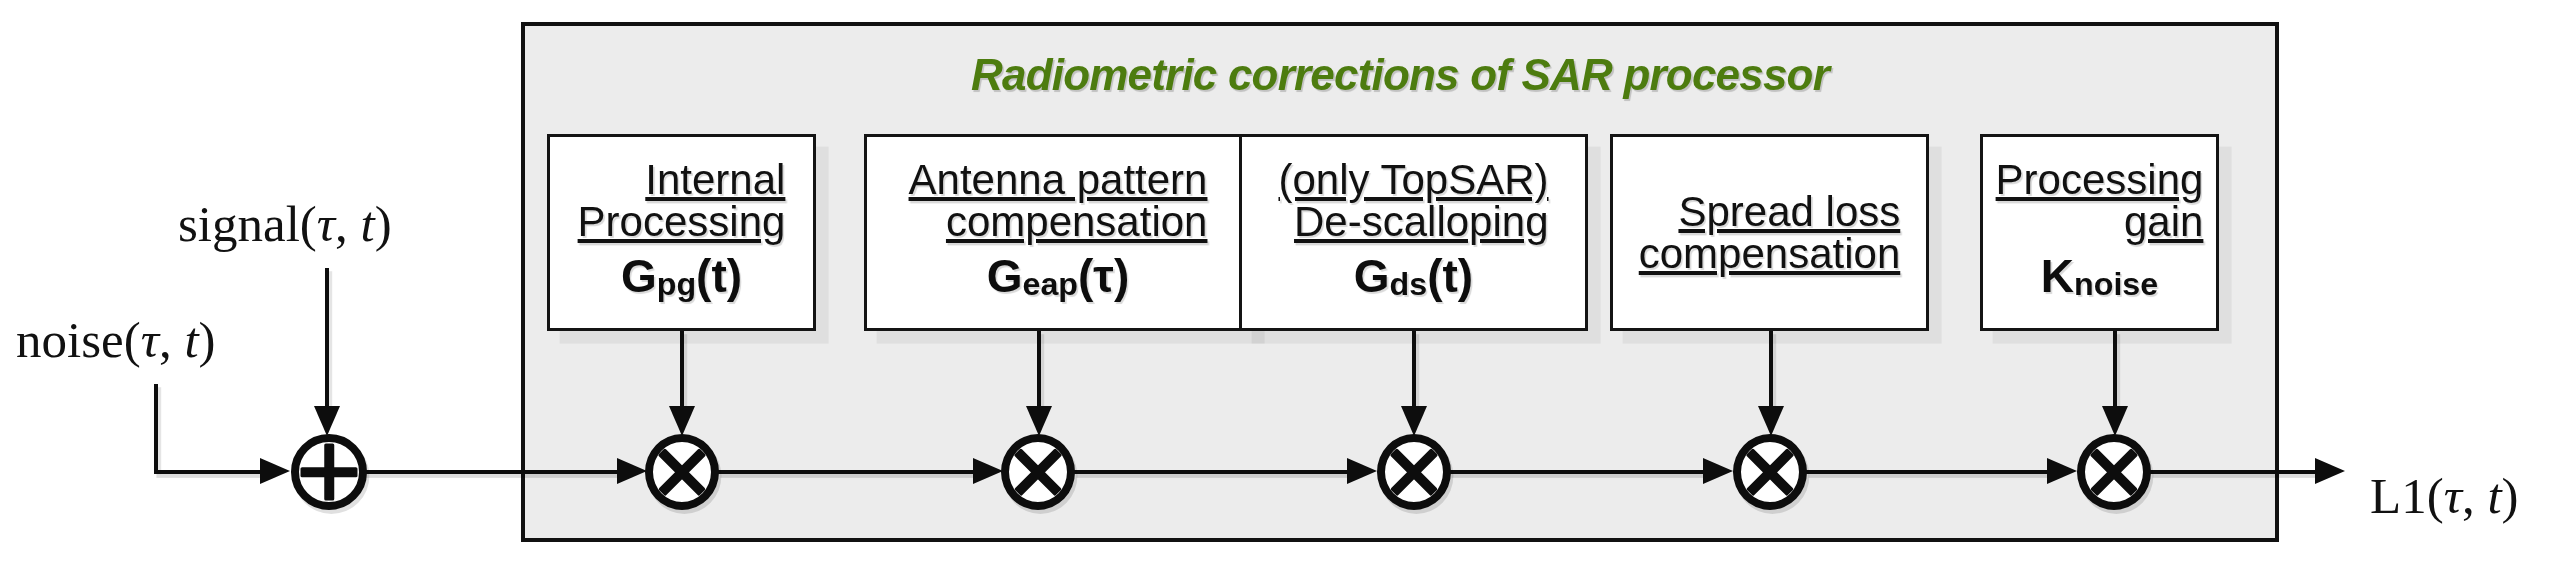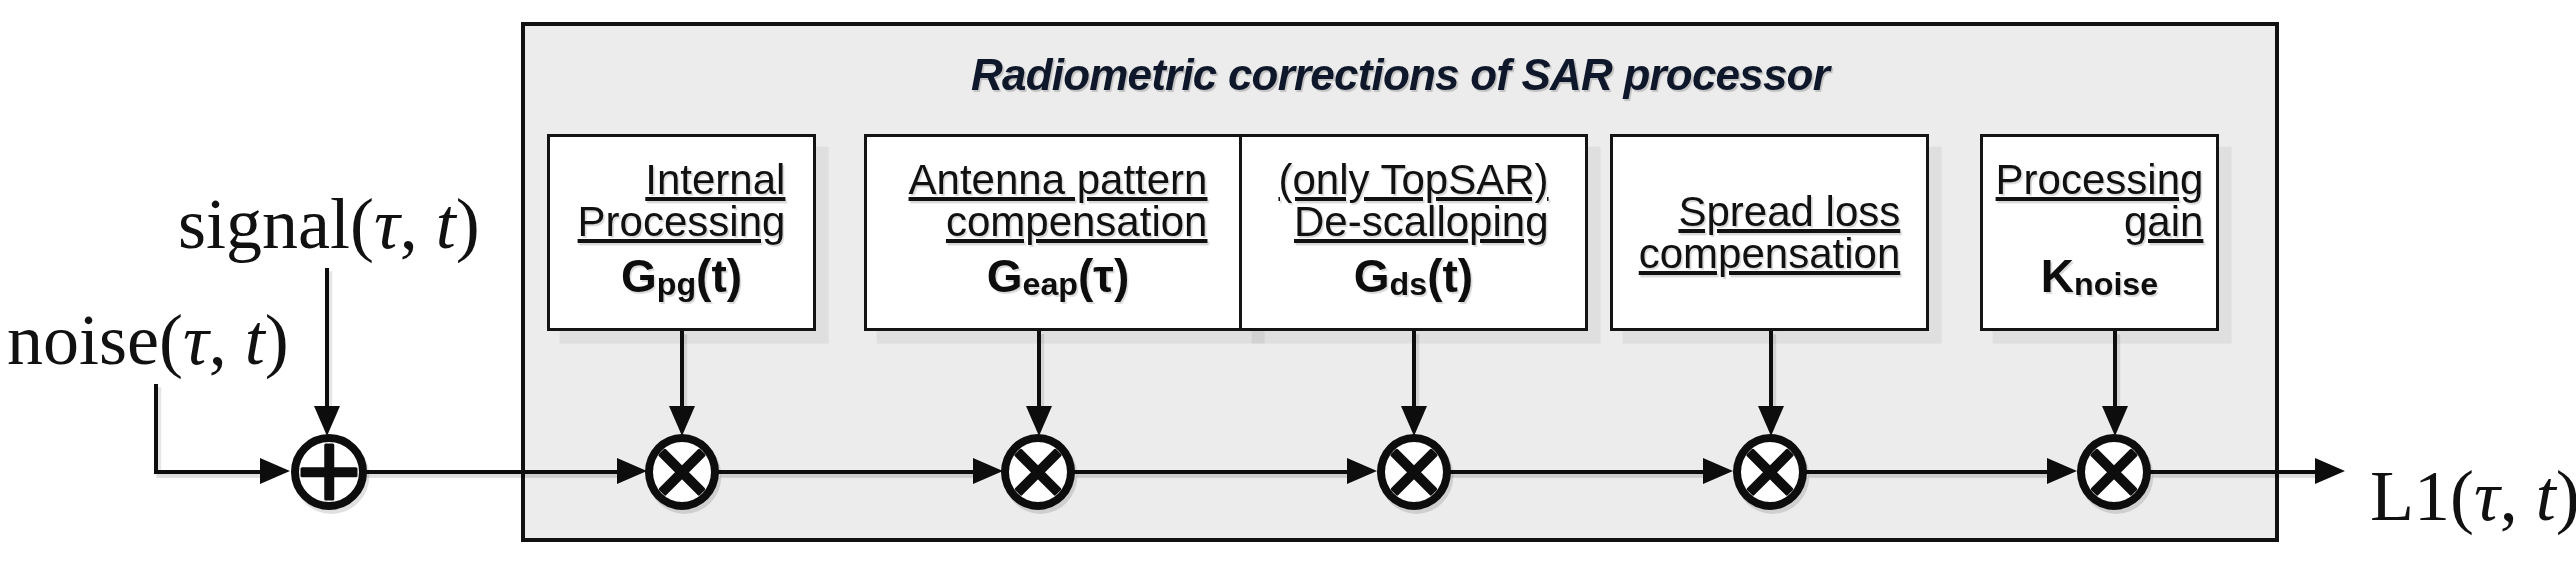--- a/index.html
+++ b/index.html
@@ -25,21 +25,21 @@
   .panel-title {
     position: absolute;
     left: 521px; top: 50px;
     width: 1758px;
     text-align: center;
     font-size: 44px;
     line-height: 49px;
     font-weight: bold;
     font-style: italic;
     letter-spacing: -0.8px;
-    color: #0f172a;
+    color: #4d7c0f;
     text-shadow: 1.6px 2.4px 0.8px rgba(0,0,0,0.18);
   }
 
   
   .block {
     position: absolute;
     top: 134px; height: 197px;
     box-sizing: border-box;
     background: #ffffff;
     border: 3.2px solid #141414;
@@ -113,21 +113,21 @@
   .bar-v  { width: 9.5px; height: 57px; transform: translate(-50%,-50%); }
   .bar-h  { width: 57px; height: 9.5px; transform: translate(-50%,-50%); }
   .bar-d1 { width: 58px; height: 9.5px; transform: translate(-50%,-50%) rotate(45deg); }
   .bar-d2 { width: 58px; height: 9.5px; transform: translate(-50%,-50%) rotate(-45deg); }
 
   
   .mlabel {
     position: absolute;
     white-space: nowrap;
     font-family: "Liberation Serif", "DejaVu Serif", serif;
-    font-size: 72px;
+    font-size: 51px;
     line-height: 60px;
     color: #111111;
     z-index: 6;
   }
   .mlabel .iv { font-style: italic; }
 </style>
 </head>
 <body>
 
 <div class="canvas">
@@ -182,21 +182,21 @@
   <div class="arr arr-down" style="left:1401px;top:406px"></div>
   <div class="vline" style="left:1769px;top:331px;height:77px"></div>
   <div class="arr arr-down" style="left:1758px;top:406px"></div>
   <div class="vline" style="left:2113px;top:331px;height:77px"></div>
   <div class="arr arr-down" style="left:2102px;top:406px"></div>
 
   <div class="mlabel" style="left:178px;top:194px"><span>signal(</span><span class="iv">τ</span><span>, </span><span class="iv">t</span><span>)</span></div>
   <div class="vline" style="left:325px;top:268px;height:140px"></div>
   <div class="arr arr-down" style="left:314px;top:406px"></div>
 
-  <div class="mlabel" style="left:7px;top:310px"><span>noise(</span><span class="iv">τ</span><span>, </span><span class="iv">t</span><span>)</span></div>
+  <div class="mlabel" style="left:16px;top:310px"><span>noise(</span><span class="iv">τ</span><span>, </span><span class="iv">t</span><span>)</span></div>
   <div class="vline" style="left:154px;top:384px;height:87px"></div>
   <div class="hline" style="left:154px;top:470px;width:109px"></div>
   <div class="arr arr-right" style="left:260px;top:458px"></div>
 
   <div class="hline" style="left:363px;top:470px;width:257px"></div>
   <div class="arr arr-right" style="left:617px;top:458px"></div>
   <div class="hline" style="left:718px;top:470px;width:258px"></div>
   <div class="arr arr-right" style="left:973px;top:458px"></div>
   <div class="hline" style="left:1074px;top:470px;width:277px"></div>
   <div class="arr arr-right" style="left:1347px;top:458px"></div>

